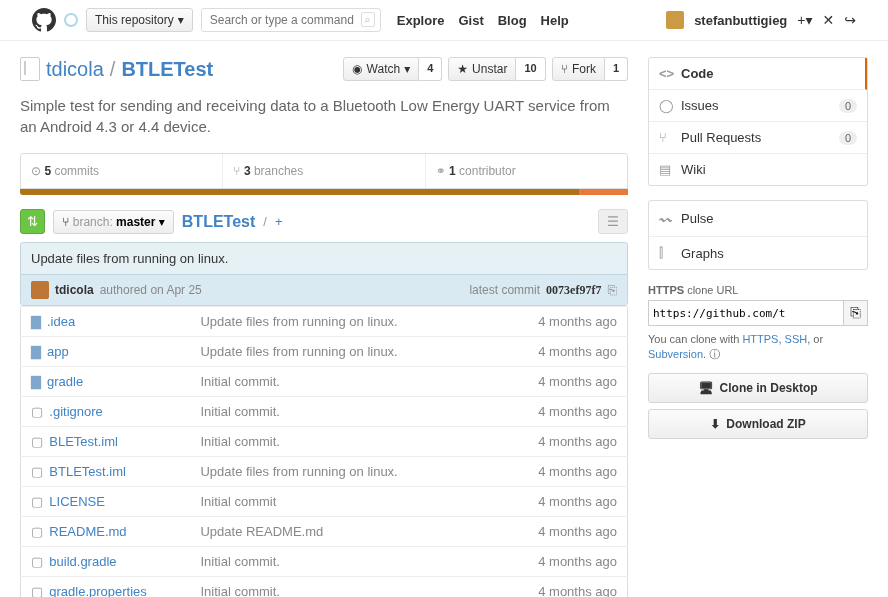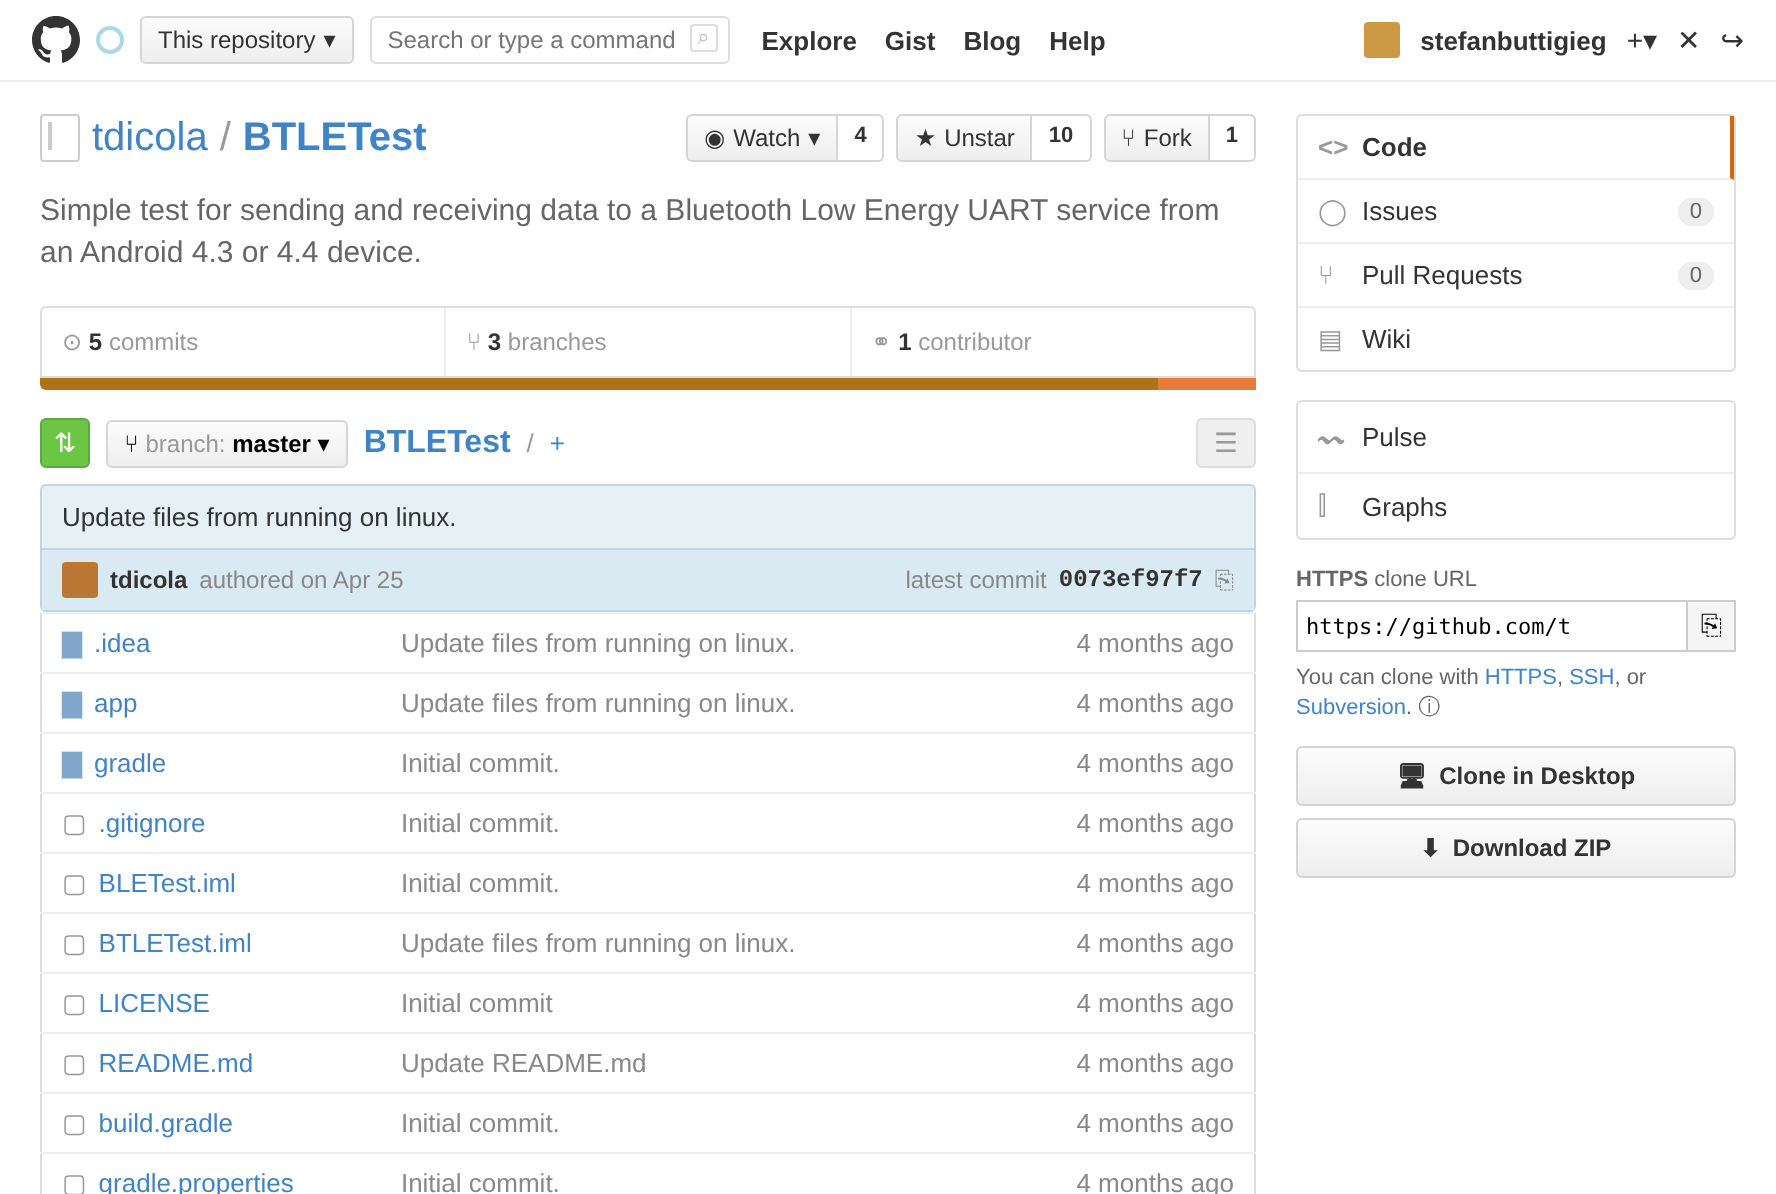--- a/index.html
+++ b/index.html
@@ -1,18 +1,18 @@
 <!DOCTYPE html>
 <html><head>
 <meta charset="utf-8">
 <style>
 *{box-sizing:border-box;margin:0;padding:0}
 body{font-family:Helvetica,Arial,sans-serif;font-size:13px;color:#333;background:#fff}
 a{color:#4183c4;text-decoration:none}
-.topbar{display:flex;align-items:center;padding:8px 16px;border-bottom:1px solid #eee;gap:8px}
+.topbar{display:flex;align-items:center;padding:8px 32px;border-bottom:1px solid #eee;gap:8px}
 .logo{width:24px;height:24px;fill:#333}
 .notif-dot{width:14px;height:14px;border-radius:50%;border:2px solid #add8e6;background:#fff}
 .scope-btn{background:linear-gradient(#fcfcfc,#eee);border:1px solid #d5d5d5;border-radius:3px;padding:4px 8px;font-size:12px;color:#333;display:flex;align-items:center;gap:4px}
 .search{flex:0 0 180px;position:relative}
 .search input{width:100%;border:1px solid #ddd;border-radius:3px;padding:4px 22px 4px 8px;font-size:12px;color:#999}
 .search .slash{position:absolute;right:6px;top:4px;color:#bbb;font-size:11px;border:1px solid #ddd;border-radius:2px;padding:0 3px}
 .topnav{display:flex;gap:14px;margin-left:8px}
 .topnav span{font-weight:bold;color:#333;font-size:13px}
 .right-nav{margin-left:auto;display:flex;align-items:center;gap:10px}
 .avatar{width:18px;height:18px;background:#c94;border-radius:2px}
@@ -46,21 +46,21 @@
 .branch-btn .val{font-weight:bold}
 .crumb{color:#4183c4;font-weight:bold;font-size:16px}
 .crumb-sep{color:#999}
 .plus{color:#4183c4}
 .list-btn{margin-left:auto;border:1px solid #ddd;border-radius:3px;padding:4px 8px;color:#999}
 .commit-box{border:1px solid #c5d5dd;border-radius:3px;background:#e6f1f6;margin-bottom:0}
 .commit-msg{padding:8px 10px;color:#333;border-bottom:1px solid #c5d5dd}
 .commit-meta{padding:6px 10px;display:flex;align-items:center;gap:6px;font-size:12px;color:#888;background:#daeaf3}
 .commit-meta .au{font-weight:bold;color:#333}
 .commit-meta .right{margin-left:auto;display:flex;align-items:center;gap:6px}
-.commit-meta .sha{font-family:Liberation Mono, monospace;font-weight:bold;color:#333}
+.commit-meta .sha{font-family:Liberation Serif, serif;font-weight:bold;color:#333}
 .mini-av{width:18px;height:18px;background:#b73;border-radius:2px}
 .file-table{width:100%;border:1px solid #ddd;border-top:none;border-collapse:collapse}
 .file-table td{padding:7px 10px;border-top:1px solid #eee;font-size:13px;vertical-align:middle}
 .fname{color:#4183c4;display:flex;align-items:center;gap:6px}
 .fmsg{color:#888}
 .fage{color:#888;text-align:right;white-space:nowrap}
 .ficon-folder{color:#80a6cd}
 .ficon-file{color:#999}
 .sidebar{width:220px}
 .side-nav{border:1px solid #ddd;border-radius:3px;margin-bottom:14px}

